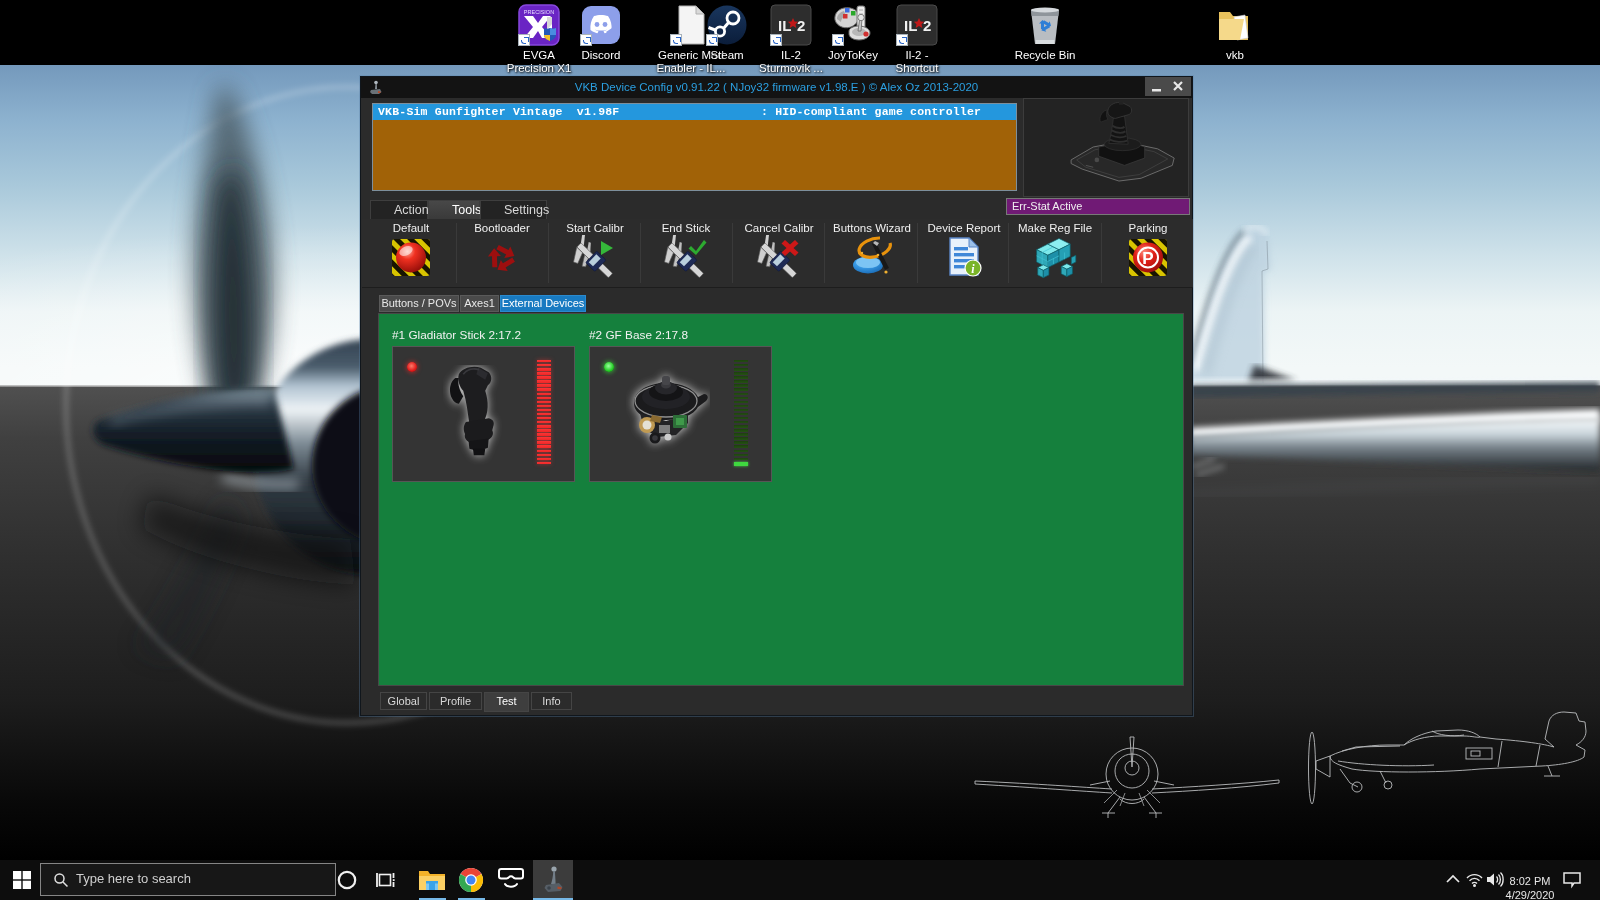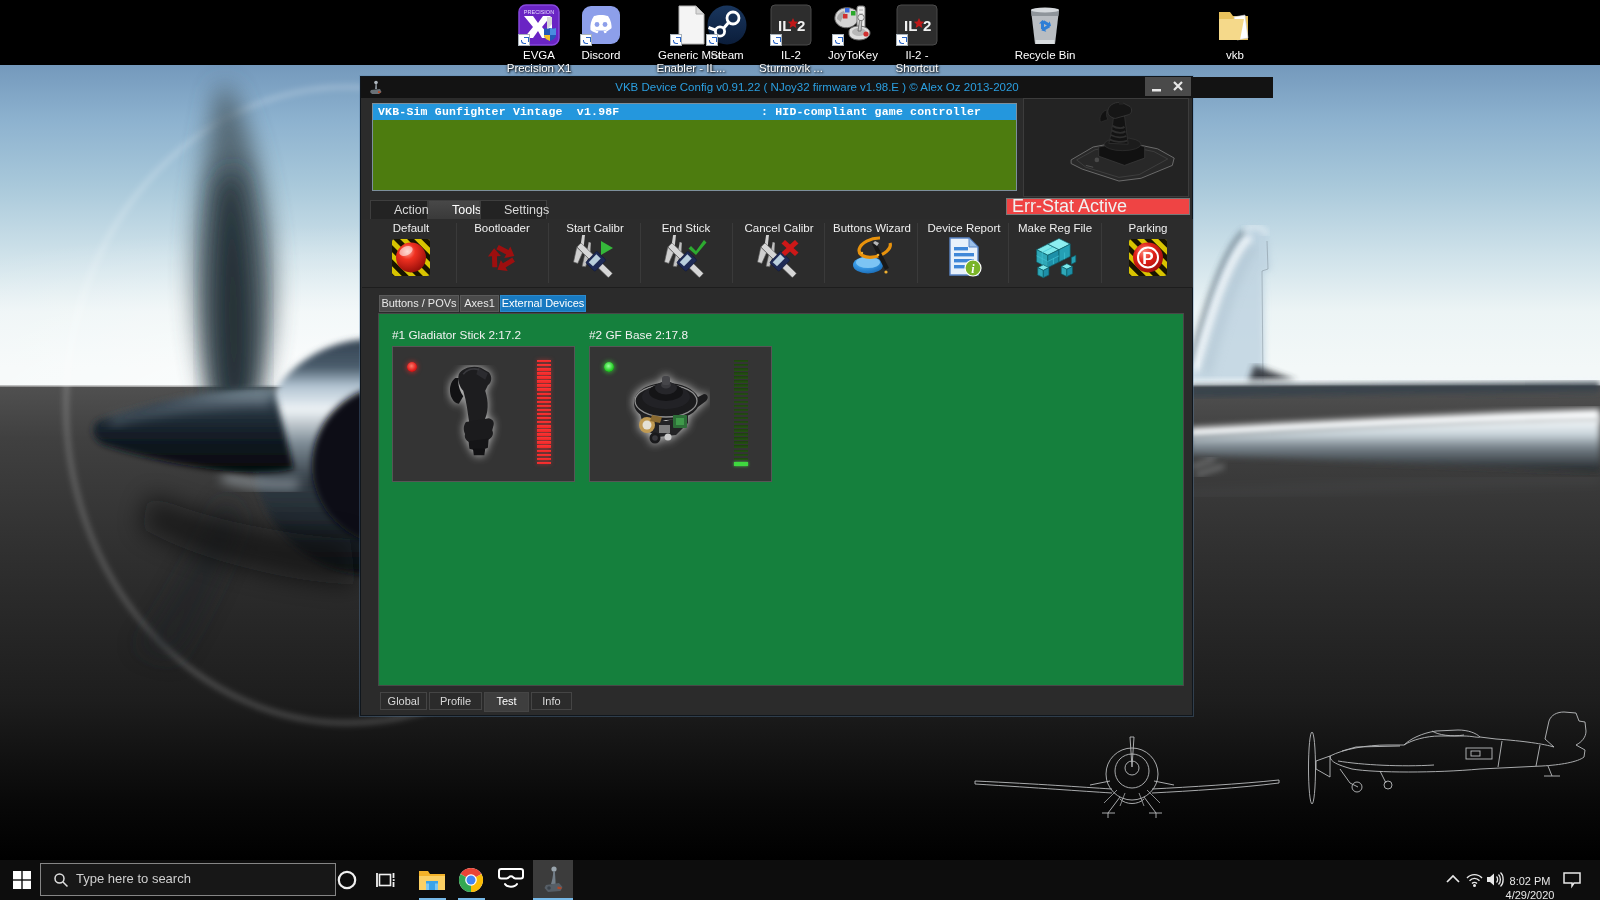--- a/index.html
+++ b/index.html
@@ -21,29 +21,29 @@
   .dico .ic { position:relative; width:42px; height:42px; margin:0 auto; }
   .dico .lab { margin-top:3px; font-size:11.5px; line-height:12.5px; text-shadow:1px 1px 2px #000, 0 0 3px #000; }
   .sc { position:absolute; left:0px; bottom:0px; width:12px; height:12px; background:#fff; border:1px solid #a8b2ba; }
   .sc:after { content:""; position:absolute; left:5.2px; top:2.2px; width:3.6px; height:3.6px;
     border-top:1.7px solid #2a66c8; border-right:1.7px solid #2a66c8; }
   .sc:before { content:""; position:absolute; left:2.2px; top:4.5px; width:4px; height:3.5px; border-left:1.7px solid #2a66c8; border-bottom:1.7px solid #2a66c8; border-bottom-left-radius:3.5px; }
 
   
   #win { left:360px; top:76px; width:833px; height:640px; background:#2b2b2b;
     border:1px solid #10161c; box-shadow:0 0 0 1px rgba(90,130,170,.35); font-size:12px; color:#ddd;}
-  #titlebar { left:0; top:0; width:912px; height:21px; background:#131313; }
+  #titlebar { left:0; top:0; width:831px; height:21px; background:#131313; }
   #title { width:100%; text-align:center; color:#2b9fe0; font-size:11.5px; line-height:20px; }
   #winbtns { position:absolute; right:1px; top:0px; width:46px; height:19px; background:#4a4a4a; color:#e8e8e8; }
-  #listbox { left:11px; top:26px; width:645px; height:88px; background:#4d7c0f; border:1px solid #7d8f9c; }
+  #listbox { left:11px; top:26px; width:645px; height:88px; background:#a16207; border:1px solid #7d8f9c; }
   #selrow { left:0; top:0; width:643px; height:16px; background:#2497dd; color:#fff;
     font-family:"Liberation Mono", monospace; font-size:11.5px; font-weight:bold; line-height:16px; white-space:pre; letter-spacing:.2px; }
   #joypanel { left:662px; top:21px; width:166px; height:99px; background:#232323; border:1px solid #3c3c3c; }
-  #errstat { left:645px; top:121px; width:184px; height:17px; background:#ef4444; border:1px solid #787878;
-    color:#f0f0f0; font-size:18px; line-height:15px; padding-left:5px; }
+  #errstat { left:645px; top:121px; width:184px; height:17px; background:#701a75; border:1px solid #787878;
+    color:#f0f0f0; font-size:11px; line-height:15px; padding-left:5px; }
   .tab1 { position:absolute; top:123px; height:20px; background:#232323; border:1px solid #3e3e3e;
     color:#d8d8d8; text-align:center; font-size:12.5px; line-height:19px;padding-left:23px; }
   .tab1.act { background:linear-gradient(#484848,#383838); color:#fff; border-bottom:none; height:21px; }
   #toolbar { left:1px; top:142px; width:831px; height:69px; background:#2c2c2c; border-bottom:1px solid #1d1d1d;}
   .tbtn { position:absolute; top:0; width:90px; height:68px; text-align:center; }
   .tbtn .tl { font-size:11.5px; color:#f0f0f0; margin-top:3px; }
   .tbtn svg { margin-top:1px; }
   .tsep { position:absolute; top:4px; width:1px; height:60px; background:#1c1c1c; border-right:1px solid #3a3a3a; }
   .tab2 { position:absolute; top:218px; height:17px; background:#4a4a4a; border:1px solid #5a5a5a;
     color:#e8e8e8; text-align:center; font-size:11px; line-height:15px; white-space:nowrap; }

